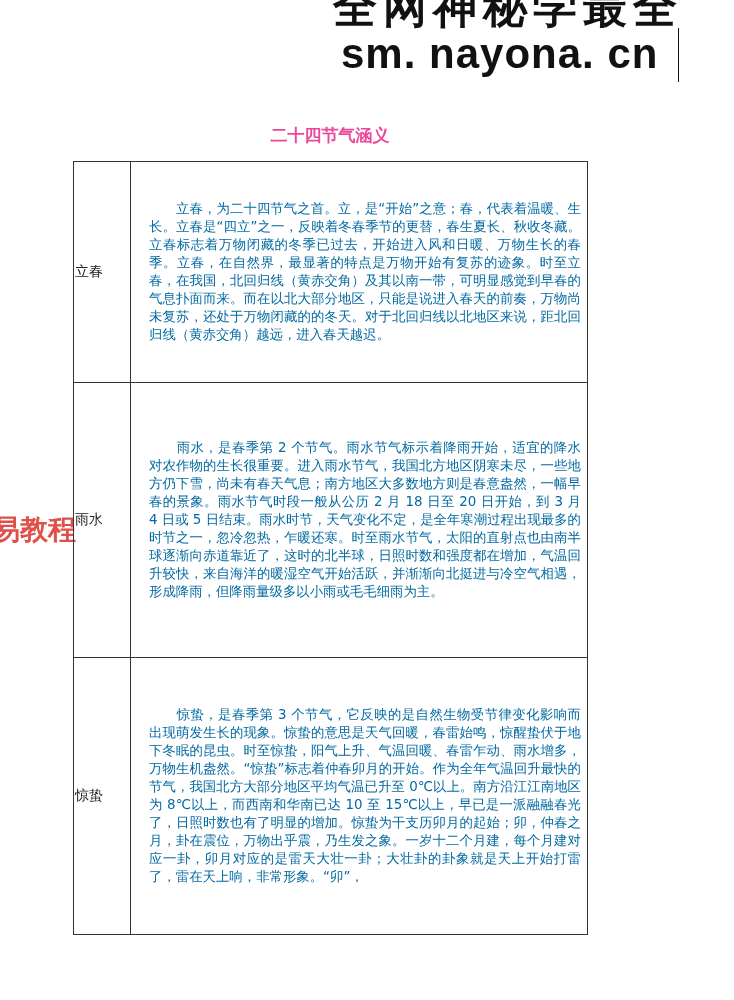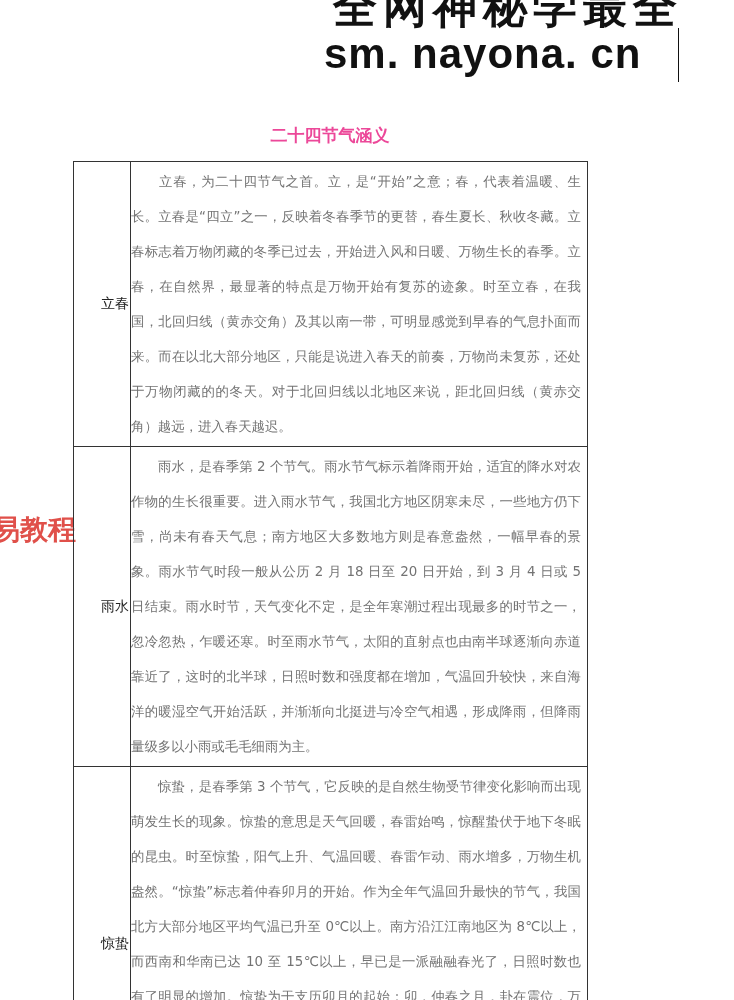--- a/index.html
+++ b/index.html
@@ -1,25 +1,25 @@
 <!DOCTYPE html>
 <html><head>
 <meta charset="utf-8">
 <style>
   html, body { margin:0; padding:0; }
   body { width:734px; height:1000px; background:#ffffff; position:relative; overflow:hidden; font-family:"DejaVu Sans", sans-serif; color:#222; }
   .wm-top { position:absolute; left:333px; top:-22px; font-size:44px; font-weight:bold; letter-spacing:6px; color:#111; white-space:nowrap; font-family:"DejaVu Sans", sans-serif; }
-  .wm-url { position:absolute; left:324px; top:30px; font-size:42px; font-weight:bold; color:#111; letter-spacing:1px; white-space:nowrap; font-family:"Liberation Sans", sans-serif; }
+  .wm-url { position:absolute; left:341px; top:30px; font-size:42px; font-weight:bold; color:#111; letter-spacing:1px; white-space:nowrap; font-family:"Liberation Sans", sans-serif; }
   .wm-cursor { position:absolute; left:678px; top:28px; width:1px; height:54px; background:#111; }
   .wm-side { position:absolute; left:-8px; top:511px; font-size:28px; font-weight:bold; color:#e0504a; white-space:nowrap; font-family:"DejaVu Sans", sans-serif; }
   .doc-title { position:absolute; left:0; width:660px; top:124px; text-align:center; font-size:17px; font-weight:bold; color:#ec4899; }
   table.terms { position:absolute; left:73px; top:161px; width:515px; border-collapse:collapse; table-layout:fixed; }
   table.terms td { border:1px solid #333; vertical-align:middle; }
-  td.term { width:54px; text-align:right; font-size:14px; color:#222; }
-  td.desc { padding:2px 6px 2px 0; font-size:13.4px; line-height:35px; color:#737373; text-align:justify; }
+  td.term { width:54px; text-align:left; font-size:14px; color:#222; }
+  td.desc { padding:2px 6px 2px 18px; font-size:13.4px; line-height:18px; color:#0369a1; text-align:justify; }
   .page-num { position:absolute; left:0; width:660px; top:970px; text-align:center; font-size:16px; color:#333; font-family:"DejaVu Serif", serif;margin-top:48px; }
 </style>
 </head>
 <body>
 
 <div class="wm-top">全网神秘学最全</div>
 <div class="wm-url">sm. nayona. cn</div>
 <div class="wm-cursor"></div>
 <div class="wm-side">易教程</div>
 

